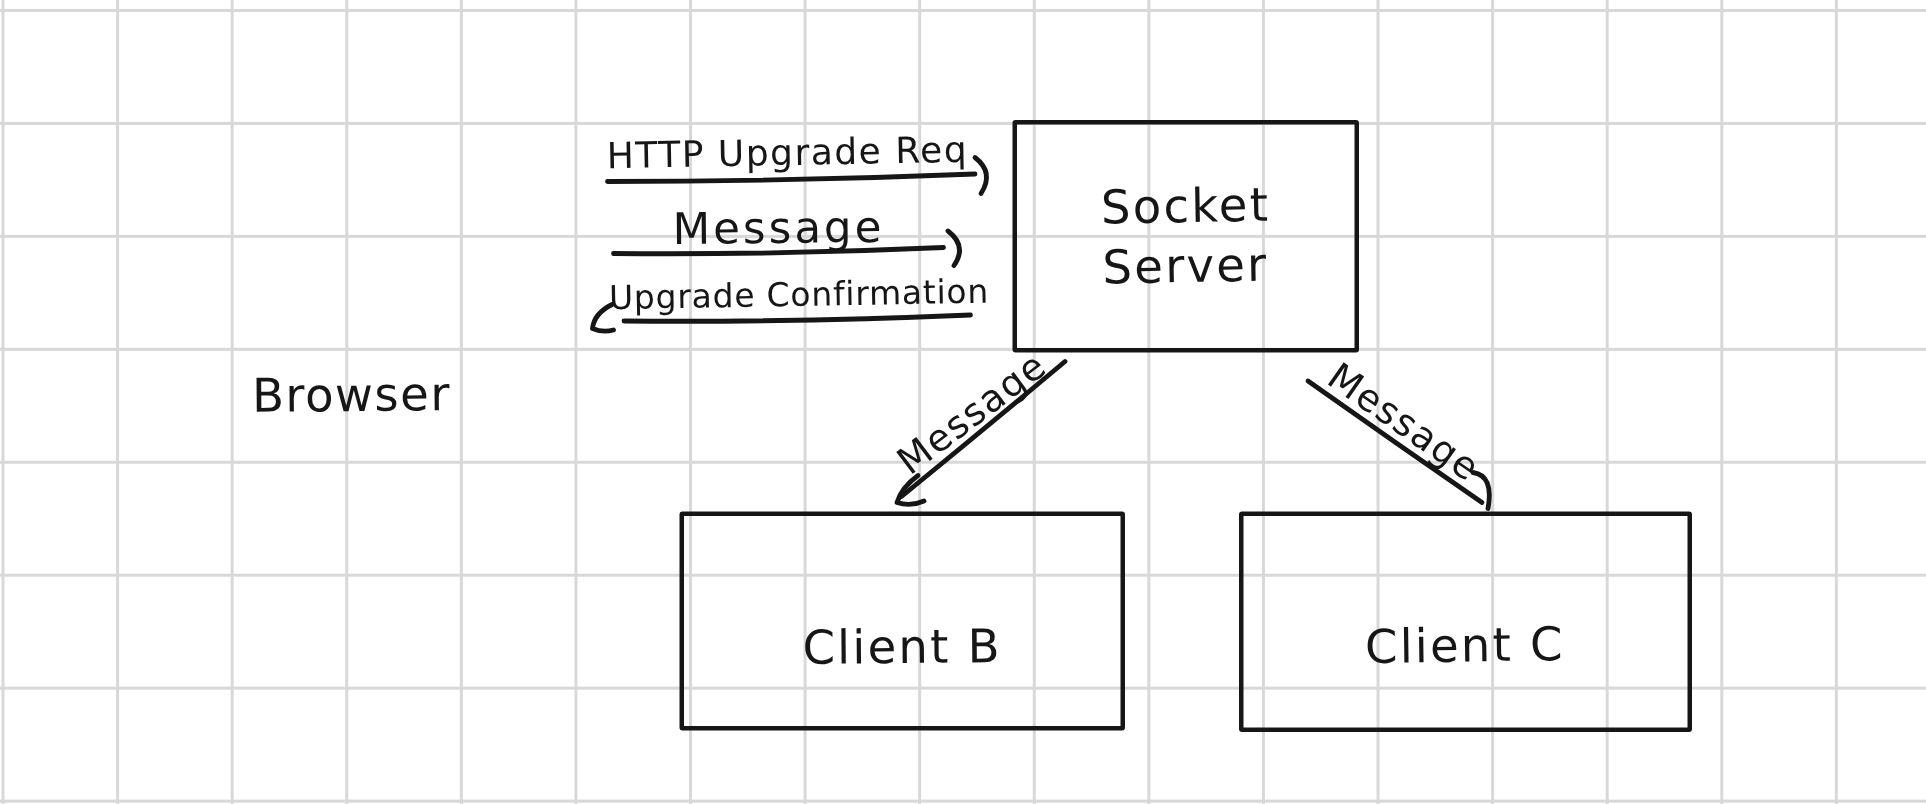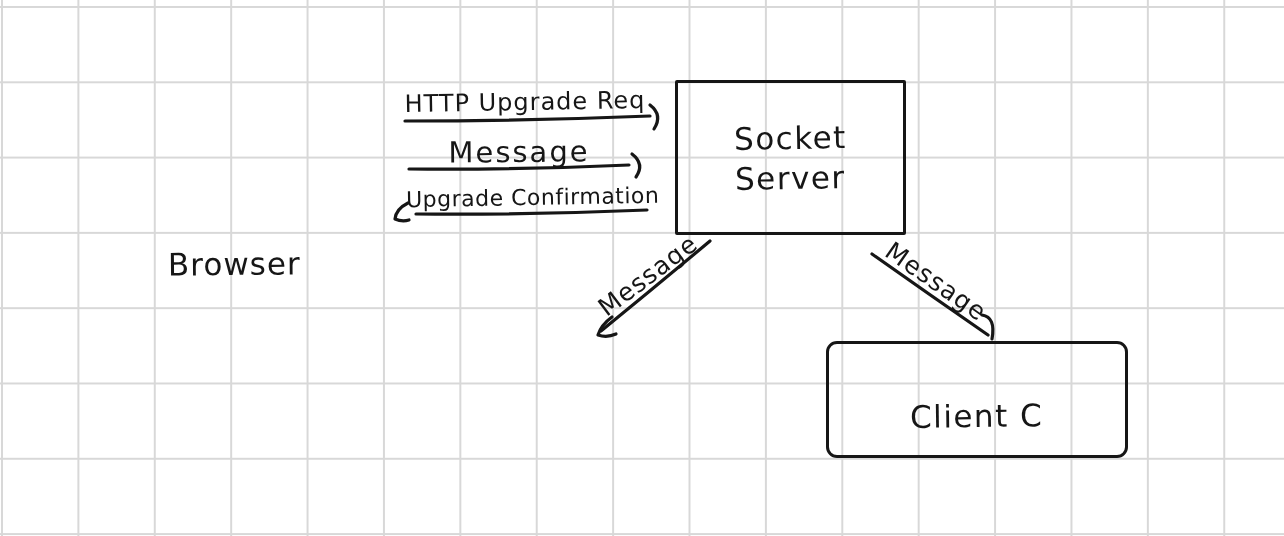--- a/index.html
+++ b/index.html
@@ -47,21 +47,21 @@
     letter-spacing: 1.5px;
     white-space: nowrap;
   }
   #client-a       { left:83px;  top:84px;  width:301px; height:147px; }
   #client-a .node-label { transform: translateY(-14px) rotate(-0.5deg); }
   #socket-server  { left:675px; top:80px;  width:231px; height:155px;
                     flex-direction: column; gap: 4px; }
   #socket-server .node-label { transform: rotate(-1deg); }
   #client-b       { left:453px; top:341px; width:297px; height:146px; }
   #client-b .node-label { transform: translateY(18px) rotate(-0.5deg); }
-  #client-c       { left:826px; top:341px; width:302px; height:117px;border-radius:11px; }
+  #client-c       { left:826px; top:341px; width:302px; height:147px; }
   #client-c .node-label { transform: translateY(16px) rotate(-0.8deg); }
 
   .caption {
     position: absolute;
     font-size: 31px;
     letter-spacing: 1px;
     white-space: nowrap;
   }
   #browser-caption { left: 168px; top: 246px; transform: rotate(-0.5deg); }
 
@@ -100,20 +100,23 @@
   </svg>
 
 
   <div class="caption" id="browser-caption">Browser</div>
 
   <div class="node" id="socket-server">
     <span class="node-label">Socket</span>
     <span class="node-label">Server</span>
   </div>
 
+  <div class="node" id="client-b">
+    <span class="node-label">Client B</span>
+  </div>
 
   <div class="node" id="client-c">
     <span class="node-label">Client C</span>
   </div>
 
   <div class="edge-label" id="http-upgrade-label">HTTP Upgrade Req</div>
 
   <div class="edge-label" id="message-upstream-label">Message</div>
 
   <div class="edge-label" id="upgrade-confirmation-label">Upgrade Confirmation</div>

